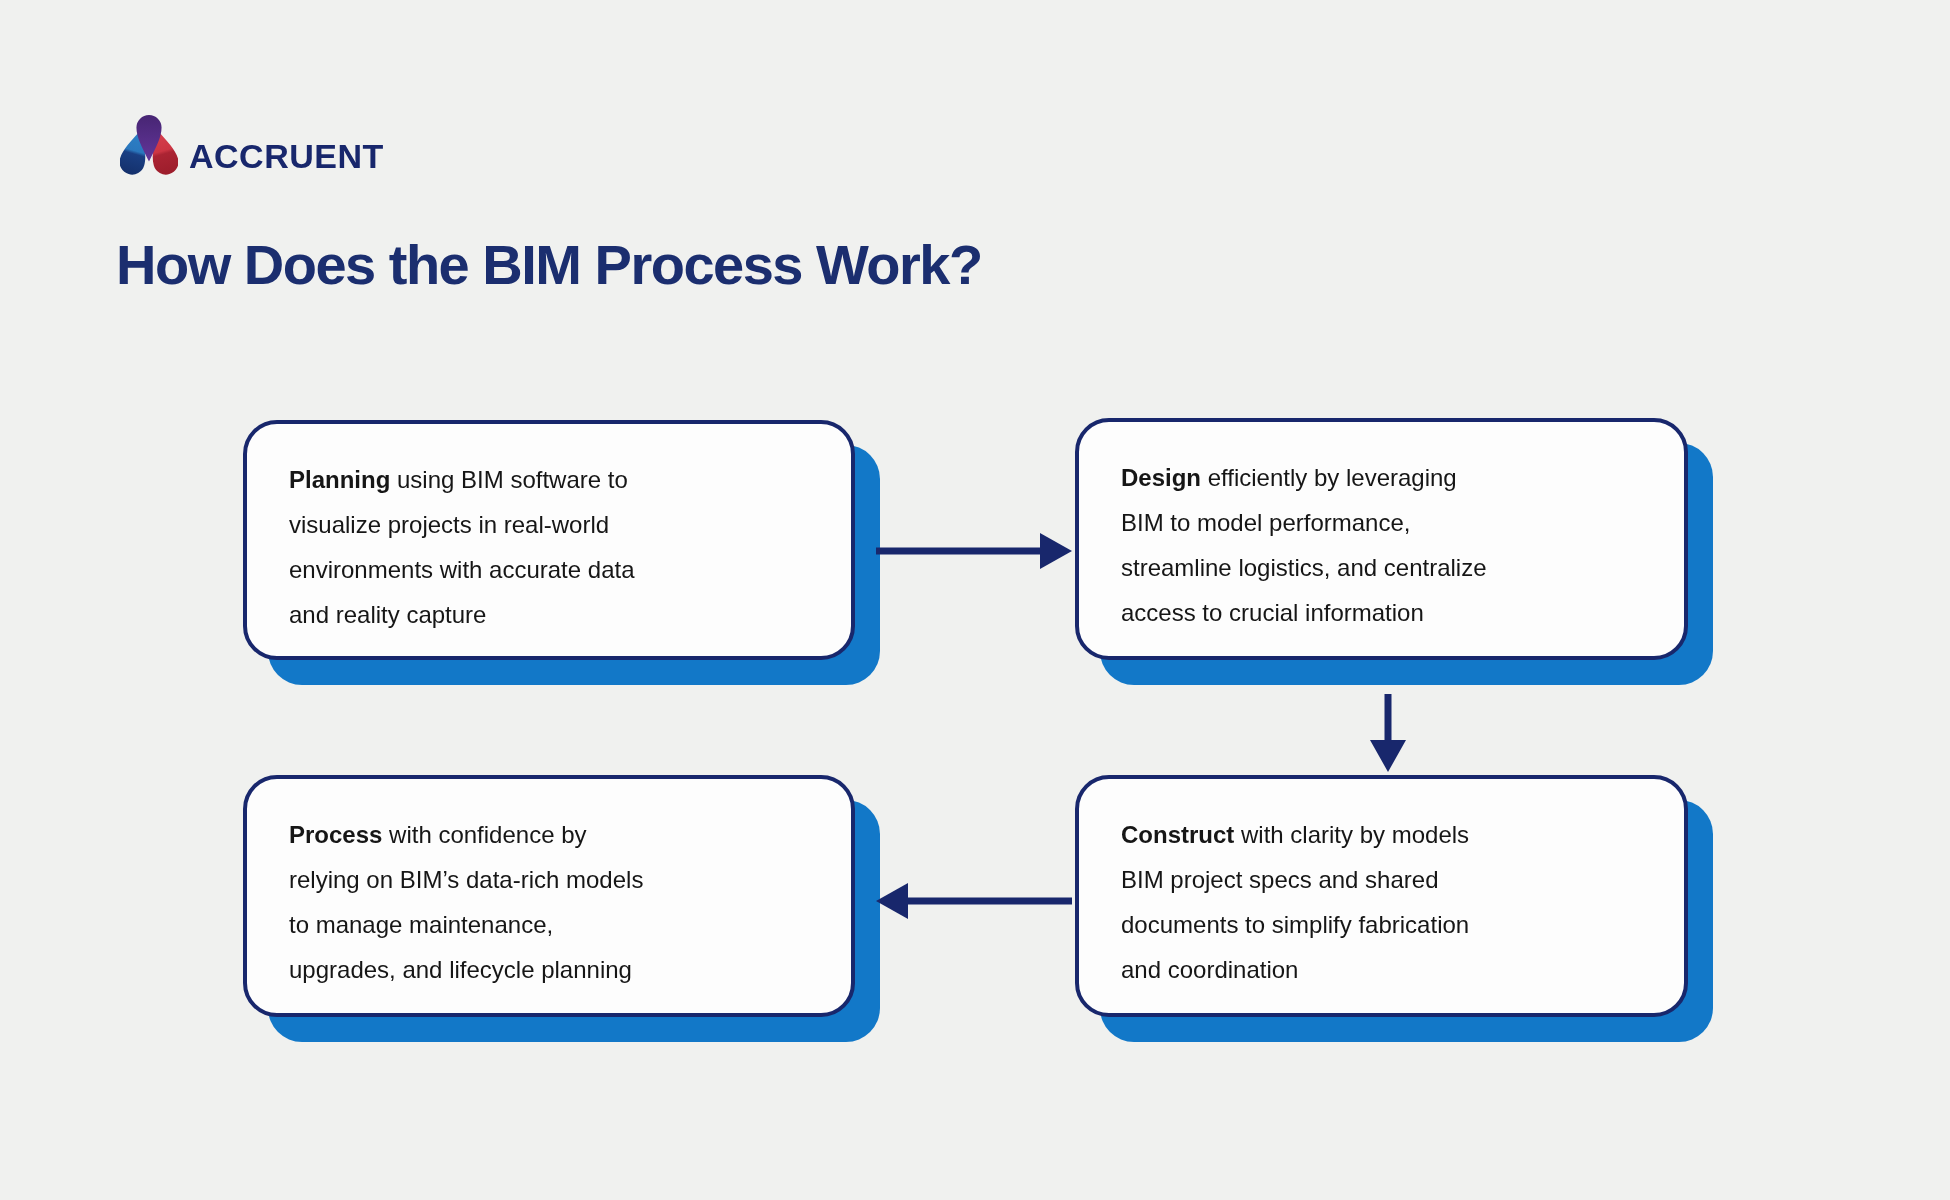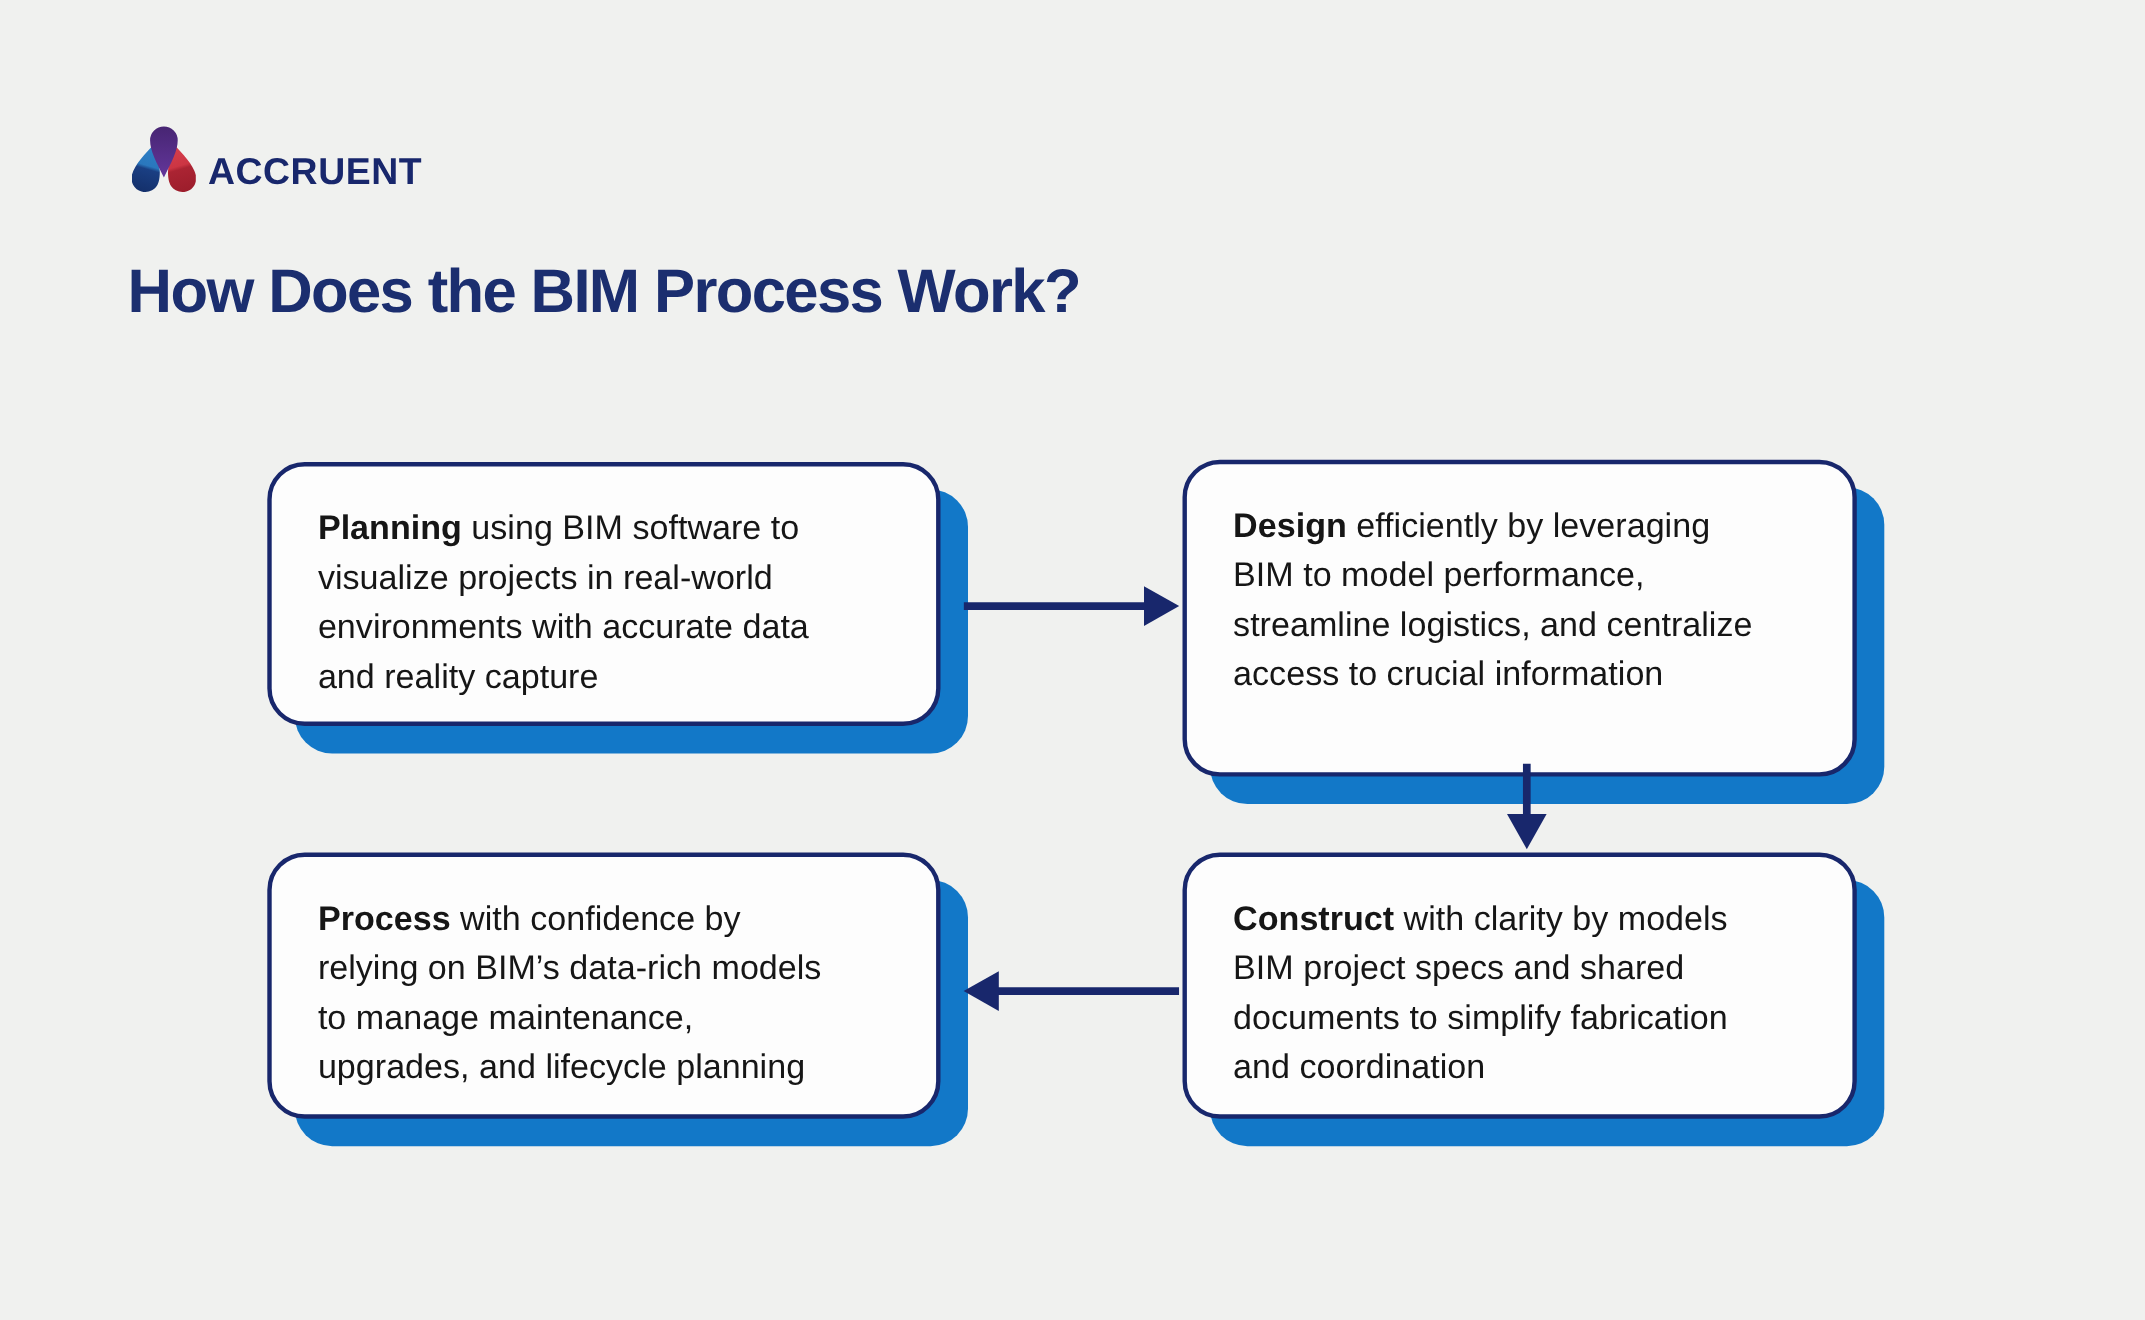--- a/index.html
+++ b/index.html
@@ -43,26 +43,26 @@
   }
   
   .step-box{
     position:absolute;
     background:var(--color-box_bg,#fdfdfd);
     border:4px solid var(--color-navy,#18276c);
     border-radius:34px;
     box-shadow:25px 25px 0 0 var(--color-shadow,#1278c8);
   }
   .pos-planning{left:243px;top:420px;width:612px;height:240px;}
-  .pos-design{left:1075px;top:418px;width:613px;height:288px;}
+  .pos-design{left:1075px;top:418px;width:613px;height:242px;}
   .pos-operate{left:243px;top:775px;width:612px;height:242px;}
   .pos-construct{left:1075px;top:775px;width:613px;height:242px;}
   .step-text{
     padding:33px 0 0 42px;
-    font-size:31px;line-height:45px;
+    font-size:24px;line-height:45px;
     color:var(--color-text,#161616);
     white-space:pre-line;
   }
   .step-text .kw{font-weight:700;}
   
   .arrow{position:absolute;display:block;}
   .arrow line{stroke:var(--color-navy,#18276c);stroke-width:7;}
   .arrow polygon{fill:var(--color-navy,#18276c);}
   .arrow-ptd{left:876px;top:530px;}
   .arrow-dtc{left:1367px;top:694px;}

